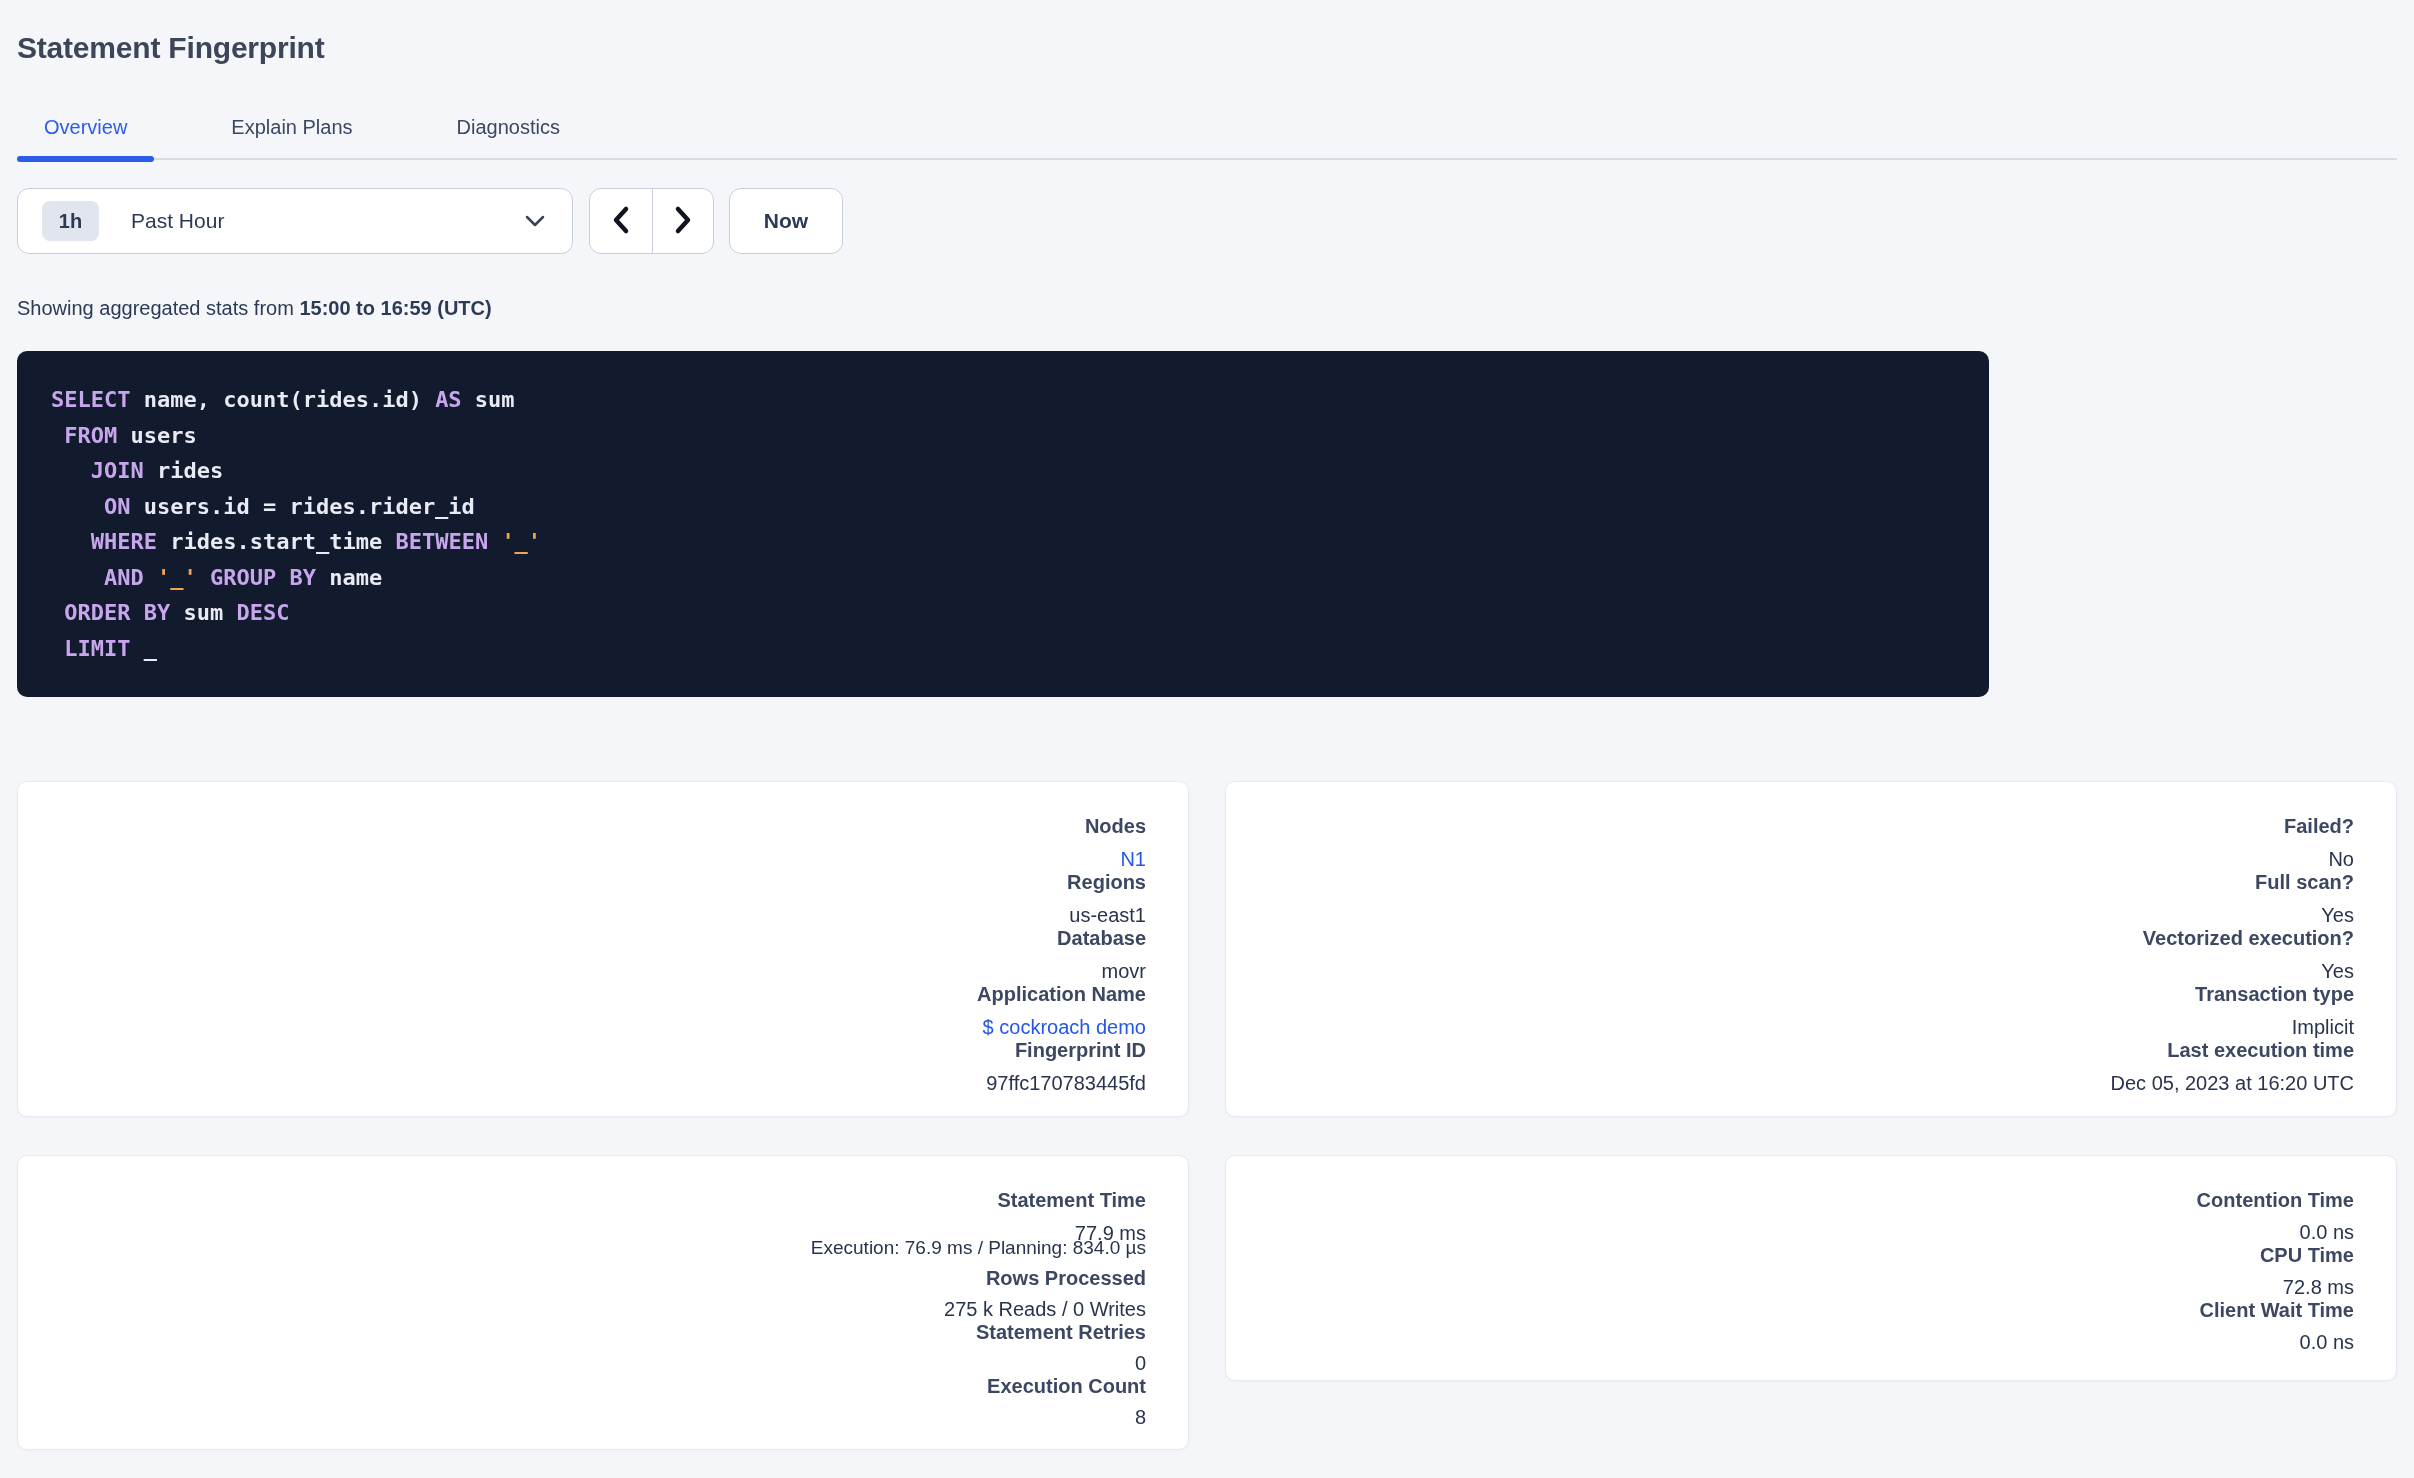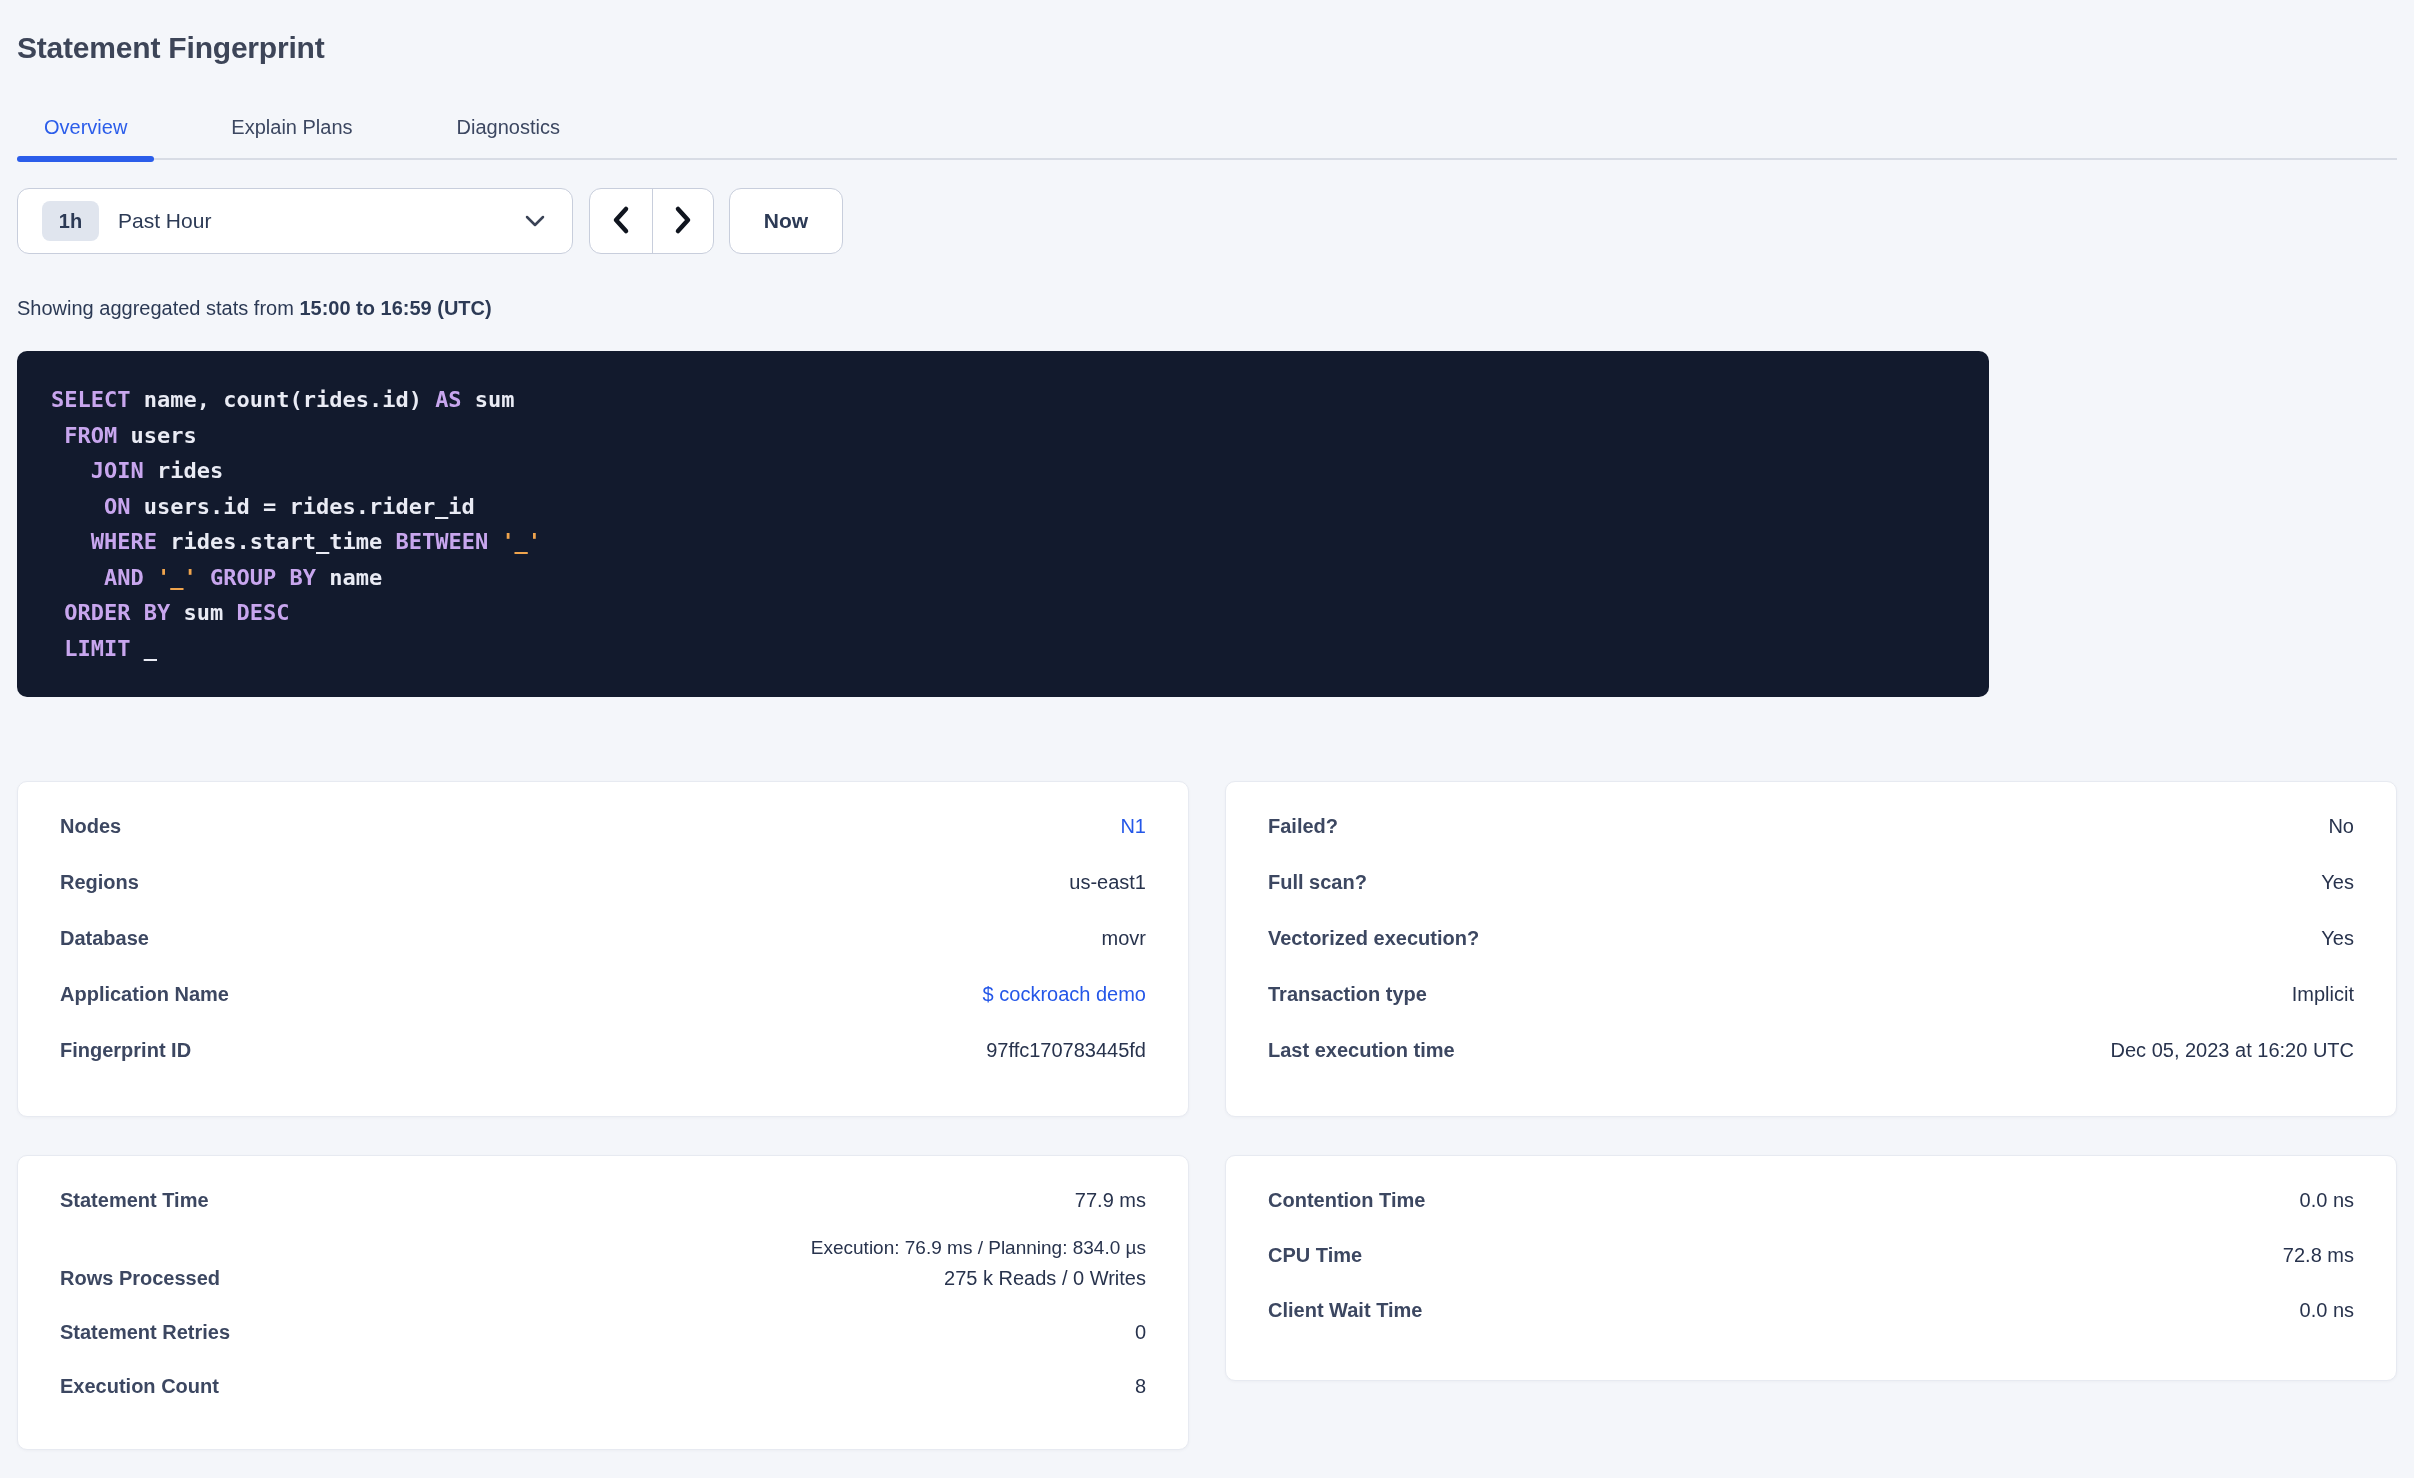--- a/index.html
+++ b/index.html
@@ -50,21 +50,21 @@
     display:flex; align-items:center;
     color: var(--control-text, #2c3a55);
   }
   .range-select { width:556px; cursor:pointer; }
   .duration-badge {
     margin-left:24px; min-width:57px; height:40px; padding:0 10px;
     background: var(--badge-bg, #e0e5ee); border-radius:8px;
     display:flex; align-items:center; justify-content:center;
     font-size:20px; font-weight:700;
   }
-  .range-label { margin-left:19px; font-size:21px; }
+  .range-label { margin-left:32px; font-size:21px; }
   .range-caret { margin-left:auto; margin-right:26px; display:flex; }
   .arrow-group { margin-left:16px; width:125px; padding:0; overflow:hidden; }
   .arrow-btn {
     width:62px; height:100%; background:none; border:none;
     display:flex; align-items:center; justify-content:center; cursor:pointer;
   }
   .arrow-btn + .arrow-btn { border-left:1px solid var(--control-border, #c8cedc); }
   .now-btn {
     margin-left:15px; width:114px; justify-content:center;
     font-size:21px; font-weight:700; cursor:pointer;
@@ -97,22 +97,23 @@
   .grid-top { margin-top:84px; }
   .grid-bottom { margin-top:38px; }
   .card {
     background: var(--card-bg, #ffffff);
     border:1px solid var(--card-border, #e7eaf1);
     border-radius:10px;
     padding:33px 42px 21px 42px;
     box-shadow:0 1px 3px rgba(40,50,80,0.04);
   }
   .card-row {
-    display:flex; justify-content:space-between; align-items:flex-start;
+    display:flex; justify-content:space-between; align-items:flex-end;
     height:56px;
+    flex-direction:column;
   }
   .card-row .lbl { font-size:20px; font-weight:700; color: var(--label-color, #3c4761); }
   .card-row .val { font-size:20px; font-weight:400; color: var(--value-color, #28334d); text-align:right; }
   .val.link { color: var(--link-blue, #2457e8); cursor:pointer; }
   .sub-row {
     display:flex; justify-content:flex-end; align-items:flex-start;
     height:30px; margin-top:-8px;
     font-size:19px; color: var(--value-color, #28334d);
   }
   .card.stats-left { padding-bottom:20px; }

